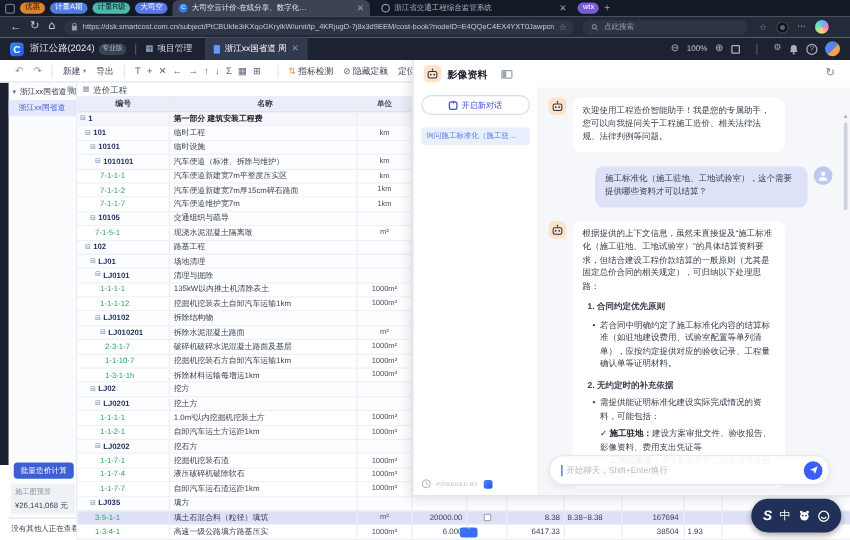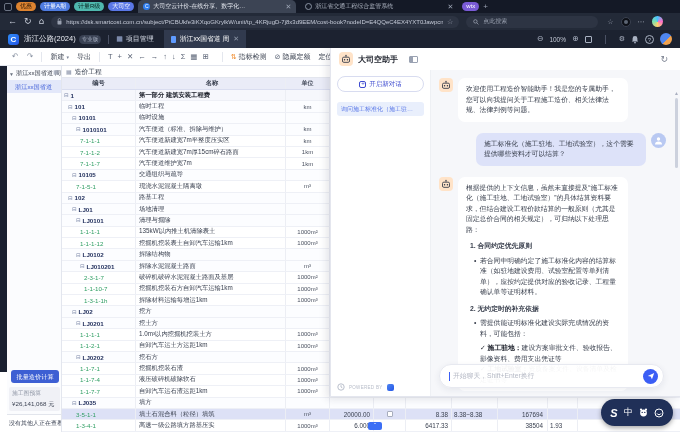--- a/index.html
+++ b/index.html
@@ -736,21 +736,21 @@
   <div class="cphead">
     <span class="robava">
       <svg width="10" height="10" viewBox="0 0 12 12">
           <circle cx="6" cy="1.7" r="0.8" fill="#2b3242"></circle>
           <line x1="6" y1="2.4" x2="6" y2="3.8" stroke="#2b3242" stroke-width="0.8"></line>
           <rect x="1.8" y="3.8" width="8.4" height="6.2" rx="1.6" fill="none" stroke="#2b3242" stroke-width="1"></rect>
           <circle cx="4.3" cy="6.8" r="0.9" fill="#2b3242"></circle>
           <circle cx="7.7" cy="6.8" r="0.9" fill="#2b3242"></circle>
         </svg>
     </span>
-    <span class="cpttl">大司空助手</span>
+    <span class="cpttl">影像资料</span>
     <span class="layico"></span>
     <span class="refresh">↻</span>
   </div>
   <div class="cpbody">
     <div class="sidecol">
       <div class="newchat">
         <span class="ncico"></span>
         <span>开启新对话</span>
       </div>
       <div class="histitem">询问施工标准化（施工驻…</div>

